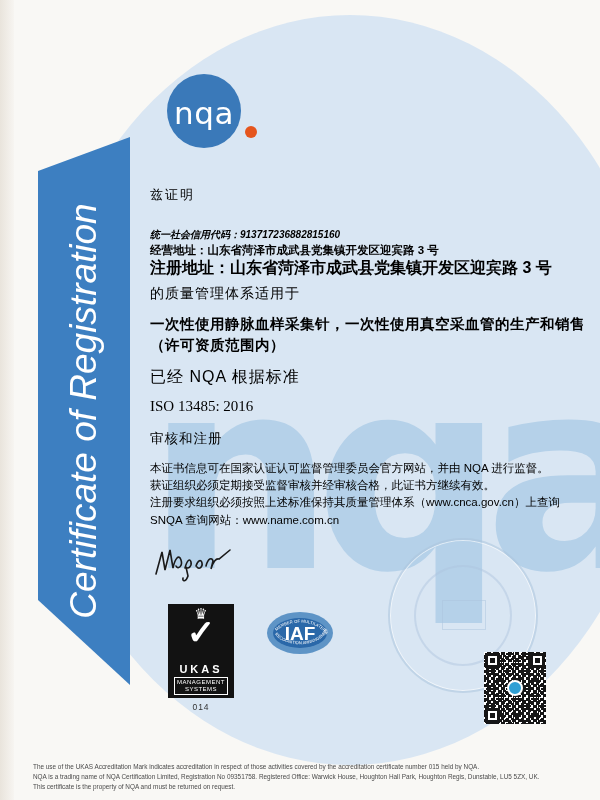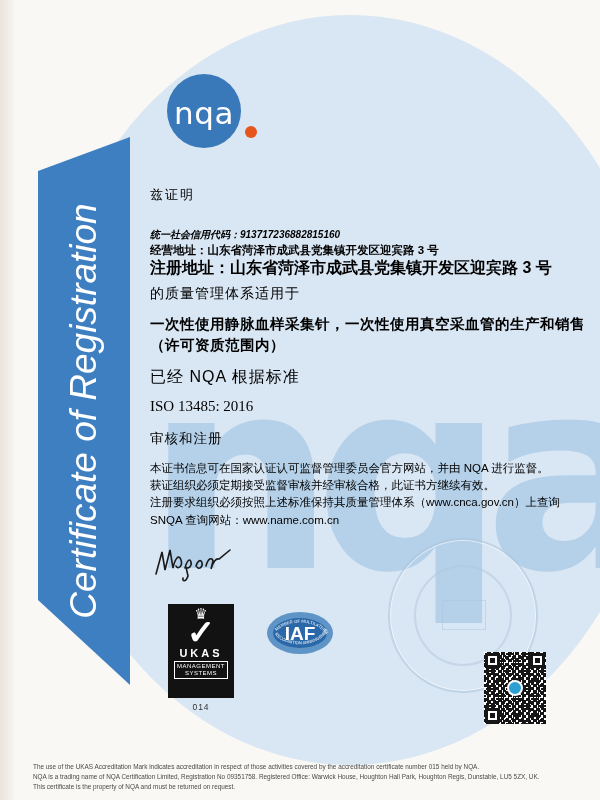--- a/index.html
+++ b/index.html
@@ -79,21 +79,21 @@
   .d-valid-l   { left:348px; top:609px; }
   .d-valid-v   { left:483px; top:609px; }
   .d-eac-l     { left:348px; top:624px; }
   .d-eac-v     { left:483px; top:624px; }
 
   
   .ukas { left:168px; top:604px; width:66px; height:94px; background:#121212;
     z-index:5; display:flex; flex-direction:column; align-items:center; color:#fff; }
   .ukas-crown { font-size:15px; line-height:14px; margin-top:3px; }
   .ukas-check { font-size:34px; line-height:30px; font-weight:700; margin-top:-4px; }
-  .ukas-name  { font-size:11px; letter-spacing:3px; margin-top:0; font-weight:700; }
+  .ukas-name  { font-size:11px; letter-spacing:3px; margin-top:16px; font-weight:700; }
   .ukas-box   { border:1px solid #fff; margin-top:2px; padding:1px 2px; text-align:center; }
   .ukas-l1 { font-size:6px; letter-spacing:0.5px; line-height:7px; }
   .ukas-l2 { font-size:6px; letter-spacing:0.5px; line-height:7px; }
   .ukas-num { left:168px; top:702px; width:66px; text-align:center;
     font-size:8.5px; color:#333; z-index:5; letter-spacing:1px; }
 
   
   .iaf { left:266px; top:611px; z-index:5; }
 
   

